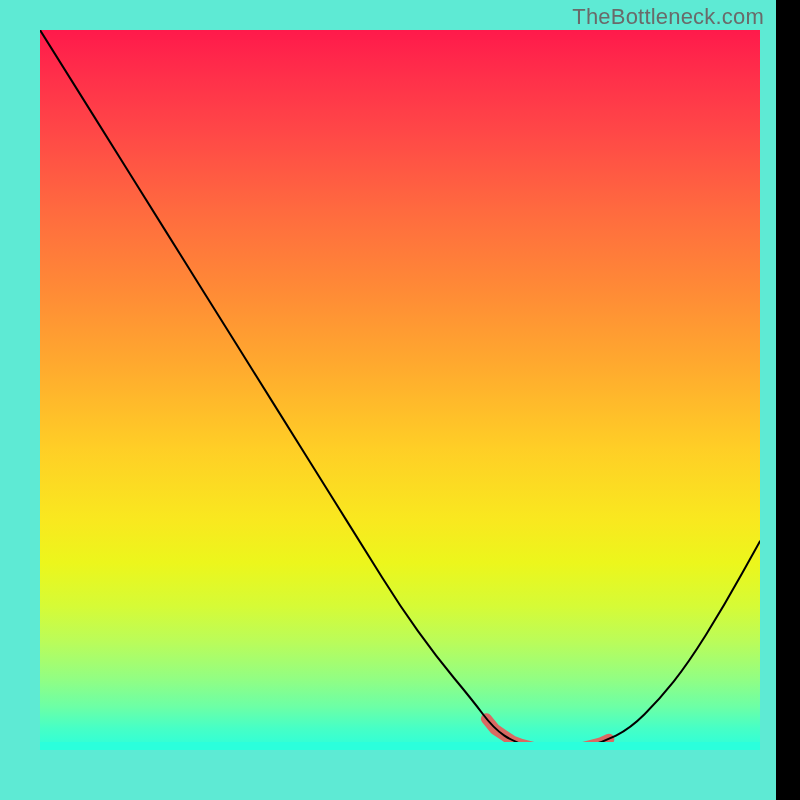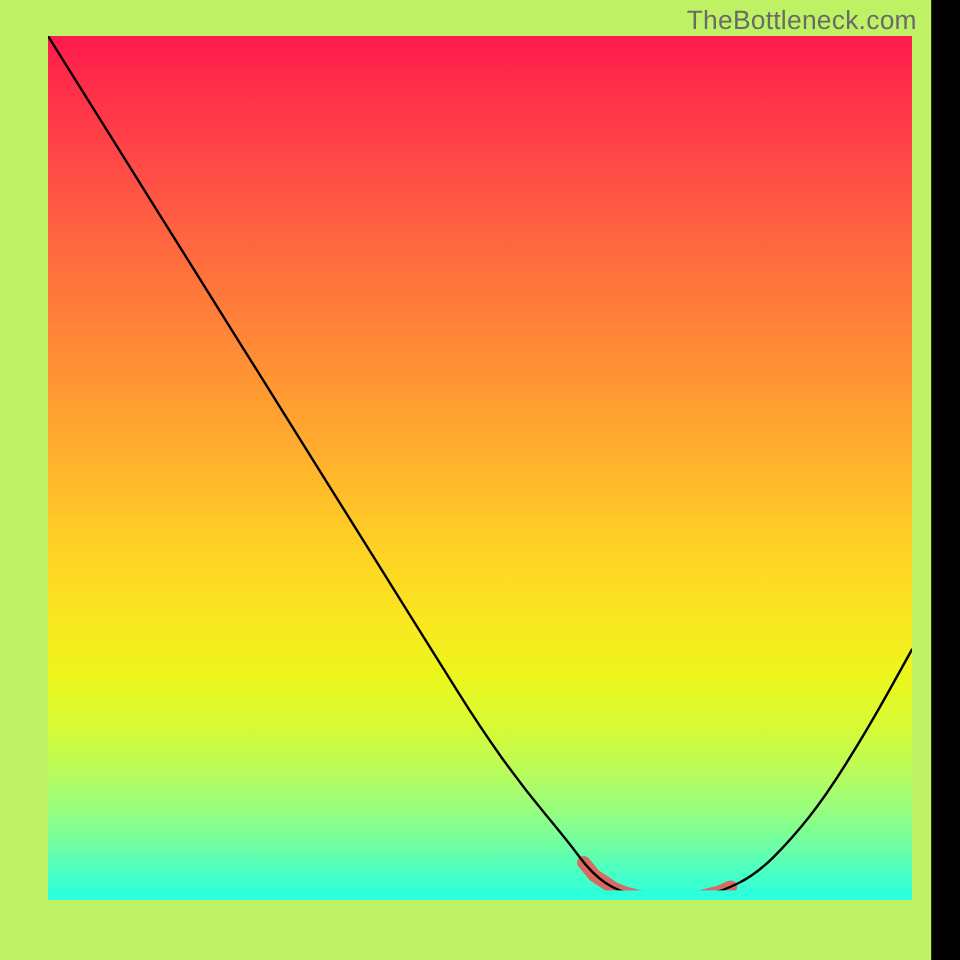--- a/index.html
+++ b/index.html
@@ -8,21 +8,21 @@
     width: 800px;
     height: 800px;
     background: #000;
     font-family: Arial, Helvetica, sans-serif;
     overflow: hidden;
   }
   .frame {
     position: relative;
     width: 776px;
     height: 800px;
-    background: #bef264;
+    background: #5eead4;
   }
   .watermark {
     position: absolute;
     top: 4px;
     right: 12px;
     color: #6a6a6a;
     font-size: 22px;
     font-weight: 500;
     letter-spacing: 0.2px;
     z-index: 10;

